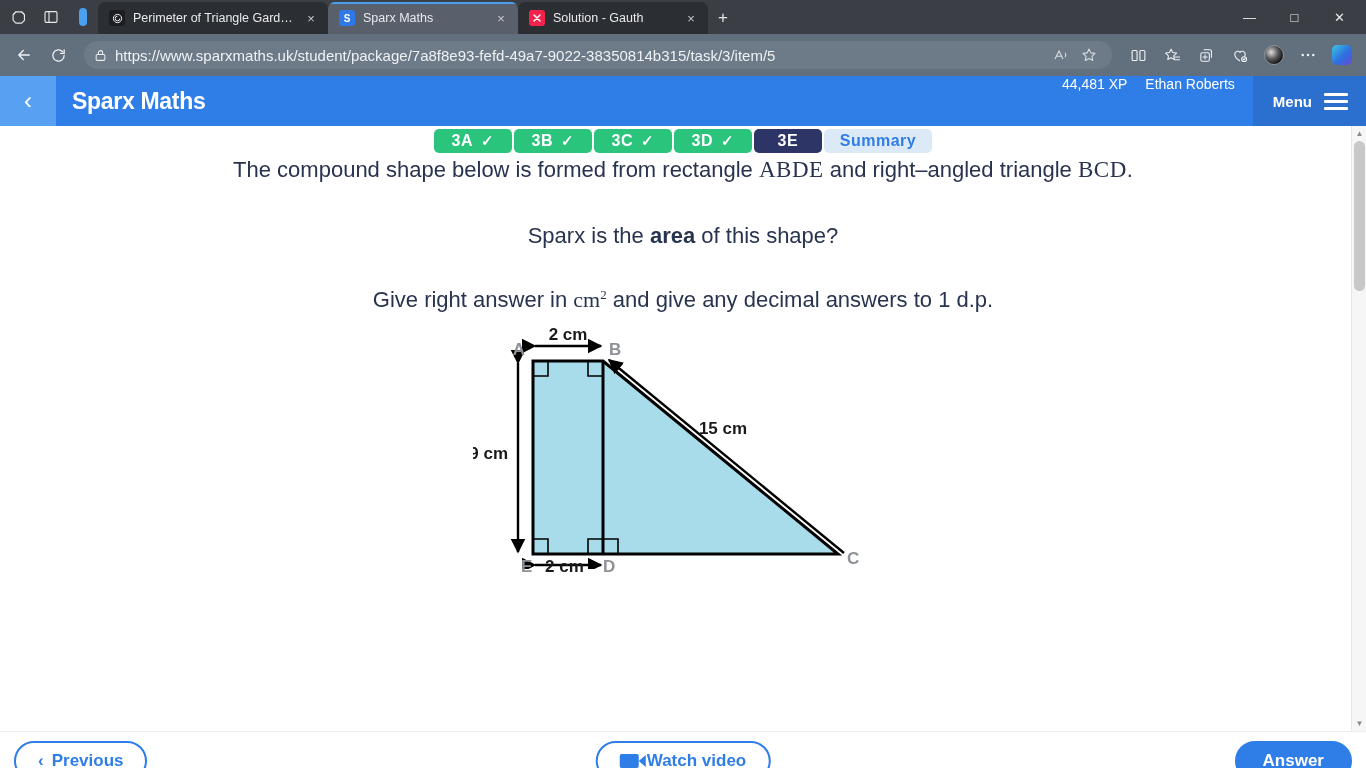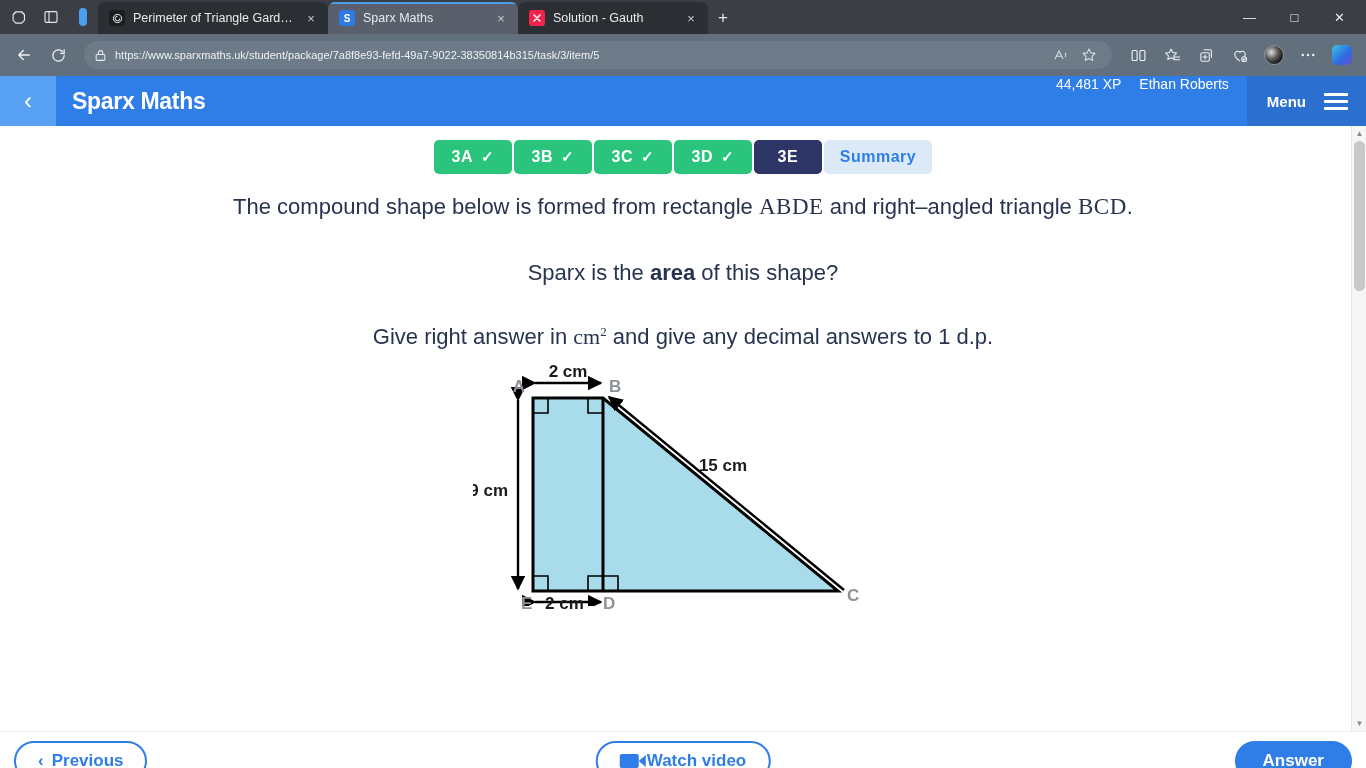--- a/index.html
+++ b/index.html
@@ -102,21 +102,21 @@
     display: flex;
     align-items: center;
     padding: 0 10px;
     margin: 0 8px;
     gap: 8px;
     min-width: 0;
   }
   .omnibox .lock { color: #e9edf0; display: flex; }
   .url-text {
     flex: 1;
-    font-size: 11px;
+    font-size: 15px;
     color: #eef2f5;
     white-space: nowrap;
     overflow: hidden;
   }
   .omnibox-right { display: flex; align-items: center; gap: 2px; }
   .omni-ico { width: 26px; height: 24px; display: flex; align-items: center; justify-content: center; color: #d9dee3; }
   .avatar-img {
     width: 20px; height: 20px; border-radius: 50%;
     background: radial-gradient(circle at 35% 35%, #dedede 0%, #5c5c5c 40%, #121212 75%);
     border: 1px solid #8b949c;
@@ -151,65 +151,64 @@
     margin-left: auto;
     display: flex;
     align-items: flex-start;
     height: 50px;
   }
   .sparx-xp { font-size: 14px; padding-right: 18px; }
   .sparx-user { font-size: 14px; padding-right: 18px; }
   .sparx-menu {
     background: #2b70cf;
     height: 50px;
-    display: flex; align-items: center; gap: 18px;
+    display: flex; align-items: center; gap: 12px;
     padding: 0 18px 0 20px;
     font-size: 15px; font-weight: 700;
   }
   .hamburger { display: flex; flex-direction: column; gap: 4px; }
   .hamburger span { display: block; width: 24px; height: 3px; background: #fff; border-radius: 1px; }
 
   
   .content {
     position: relative;
     height: 605px;
     background: #fff;
     overflow: hidden;
   }
   .tabs-row {
     display: flex;
     justify-content: center;
     gap: 2px;
     padding-top: 3px;
   }
   .qtab {
-    height: 34px;
+    height: 24px;
     display: flex; align-items: center; justify-content: center;
     gap: 8px;
     padding: 0 14px;
     border-radius: 5px;
     font-size: 16px;
     font-weight: 700;
     letter-spacing: 0.5px;
-    margin-top: 11px;
   }
   .qtab.done { background: #2bc47d; color: #fff; min-width: 78px; }
   .qtab.current { background: #2c3566; color: #fff; min-width: 68px; text-align: center; }
   .qtab.summary { background: #dceaf8; color: #2f7ee8; padding: 0 16px; }
   .check { font-size: 15px; font-weight: 700; }
 
   .question {
     text-align: center;
     color: #28334f;
     padding: 0 120px;
   }
   .q-line1 {
     font-size: 22px;
     line-height: 34px;
-    margin-top: 16px;
+    margin-top: 0;
     font-weight: 400;
   }
   .q-line2 { font-size: 22px; margin-top: 36px; }
   .q-line3 { font-size: 22px; margin-top: 38px; }
   .mathvar { font-family: "Liberation Serif", serif; font-size: 23px; letter-spacing: 0.5px; }
   .mathunit { font-family: "Liberation Serif", serif; font-size: 22px; }
   .mathunit sup { font-size: 13px; }
   b { font-weight: 700; }
 
   .figure-wrap {

